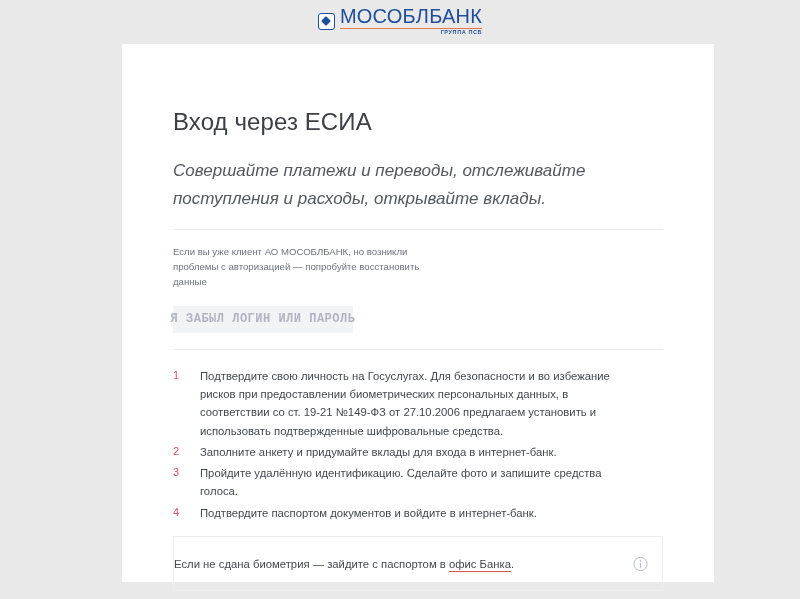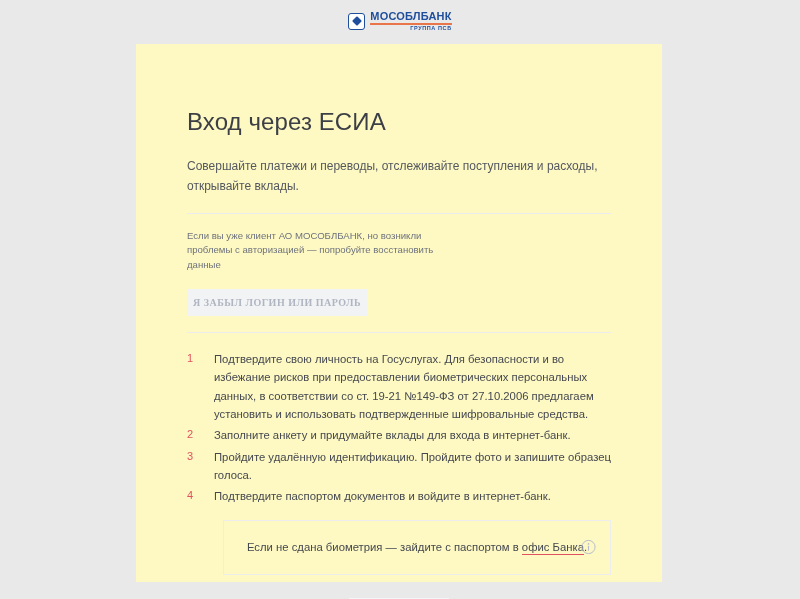--- a/index.html
+++ b/index.html
@@ -55,22 +55,22 @@
     transform: translate(-50%, -50%) rotate(45deg);
     border-radius: 1px;
   }
   .logo-textblock {
     display: flex;
     flex-direction: column;
     align-items: flex-end;
     line-height: 1;
   }
   .logo-name {
-    font-size: 11px;
-    font-weight: bold;
+    font-size: 20px;
+    font-weight: normal;
     letter-spacing: 0.2px;
     color: #1f4e9c;
     white-space: nowrap;
   }
   .logo-rule {
     width: 100%;
     height: 1.5px;
     background: #e8764a;
     margin: 1.5px 0 1px 0;
   }
@@ -78,46 +78,47 @@
     font-size: 5.5px;
     font-weight: bold;
     letter-spacing: 0.6px;
     color: #1f4e9c;
     white-space: nowrap;
   }
 
   
   .card {
     position: absolute;
-    left: 136px;
+    left: 122px;
     top: 44px;
-    width: 526px;
+    width: 592px;
     height: 538px;
-    background: #fef9c3;
+    background: #ffffff;
   }
 
   .card-inner {
     padding: 0 51px;
   }
 
   .title {
     margin: 0;
     padding-top: 64px;
     font-size: 24px;
     font-weight: normal;
     color: #3c3f45;
     letter-spacing: 0.1px;
   }
 
   .lede {
     margin: 21px 0 0 0;
-    font-size: 12px;
+    font-size: 17px;
     line-height: 1.65;
     color: #54585f;
     max-width: 430px;
+    font-style: italic;
   }
 
   .divider {
     height: 1px;
     background: #ececee;
     margin-top: 16px;
   }
 
   
   .recover-row {
@@ -135,22 +136,22 @@
     max-width: 250px;
     padding-top: 1px;
   }
   .recover-btn {
     flex: none;
     width: 180px;
     height: 27px;
     background: #f2f3f5;
     border: none;
     color: #b0b5c2;
-    font-family: Liberation Serif, serif;
-    font-size: 10px;
+    font-family: Liberation Mono, monospace;
+    font-size: 12px;
     font-weight: bold;
     letter-spacing: 0.5px;
     cursor: pointer;
     display: flex;
     align-items: center;
     justify-content: center;
     white-space: nowrap;
   }
 
   .divider2 {
@@ -184,23 +185,22 @@
     max-width: 412px;
   }
 
   
   .notice {
     margin-top: 14px;
     height: 53px;
     border: 1px solid #ededef;
     display: flex;
     align-items: center;
-    justify-content: center;
+    justify-content: flex-start;
     position: relative;
-    margin-left: 36px;
   }
   .notice-text {
     font-size: 11.3px;
     color: #44484f;
     text-align: center;
   }
   .notice-link {
     color: #44484f;
     text-decoration: none;
     border-bottom: 1px solid #e0525f;
@@ -298,21 +298,21 @@
         <li class="step">
           <span class="step-num">1</span>
           <span class="step-text">Подтвердите свою личность на Госуслугах. Для безопасности и во избежание рисков при предоставлении биометрических персональных данных, в соответствии со ст. 19-21 №149-ФЗ от 27.10.2006 предлагаем установить и использовать подтвержденные шифровальные средства.</span>
         </li>
         <li class="step">
           <span class="step-num">2</span>
           <span class="step-text">Заполните анкету и придумайте вклады для входа в интернет-банк.</span>
         </li>
         <li class="step">
           <span class="step-num">3</span>
-          <span class="step-text">Пройдите удалённую идентификацию. Пройдите фото и запишите образец голоса.</span>
+          <span class="step-text">Пройдите удалённую идентификацию. Сделайте фото и запишите средства голоса.</span>
         </li>
         <li class="step">
           <span class="step-num">4</span>
           <span class="step-text">Подтвердите паспортом документов и войдите в интернет-банк.</span>
         </li>
       </ul>
 
       <div class="notice">
         <div class="notice-text"><span>Если не сдана биометрия — зайдите с паспортом в </span><a class="notice-link" href="#">офис Банка</a><span>.</span></div>
         <span class="info-icon">

